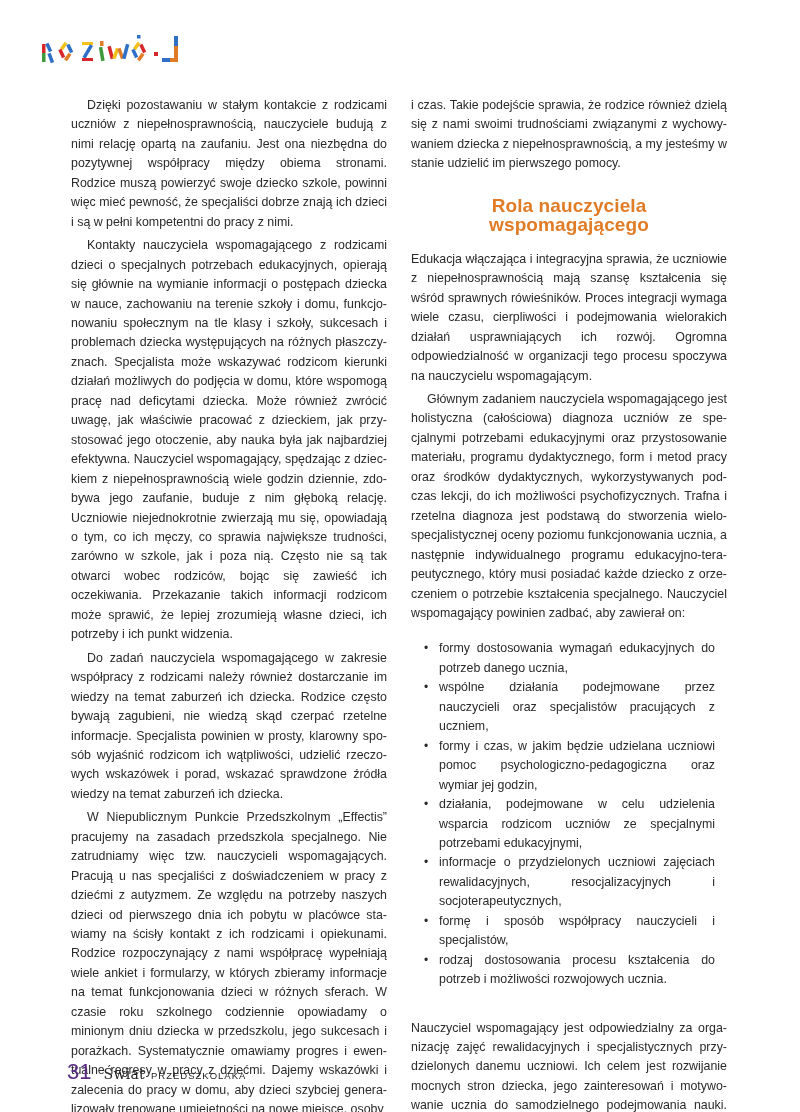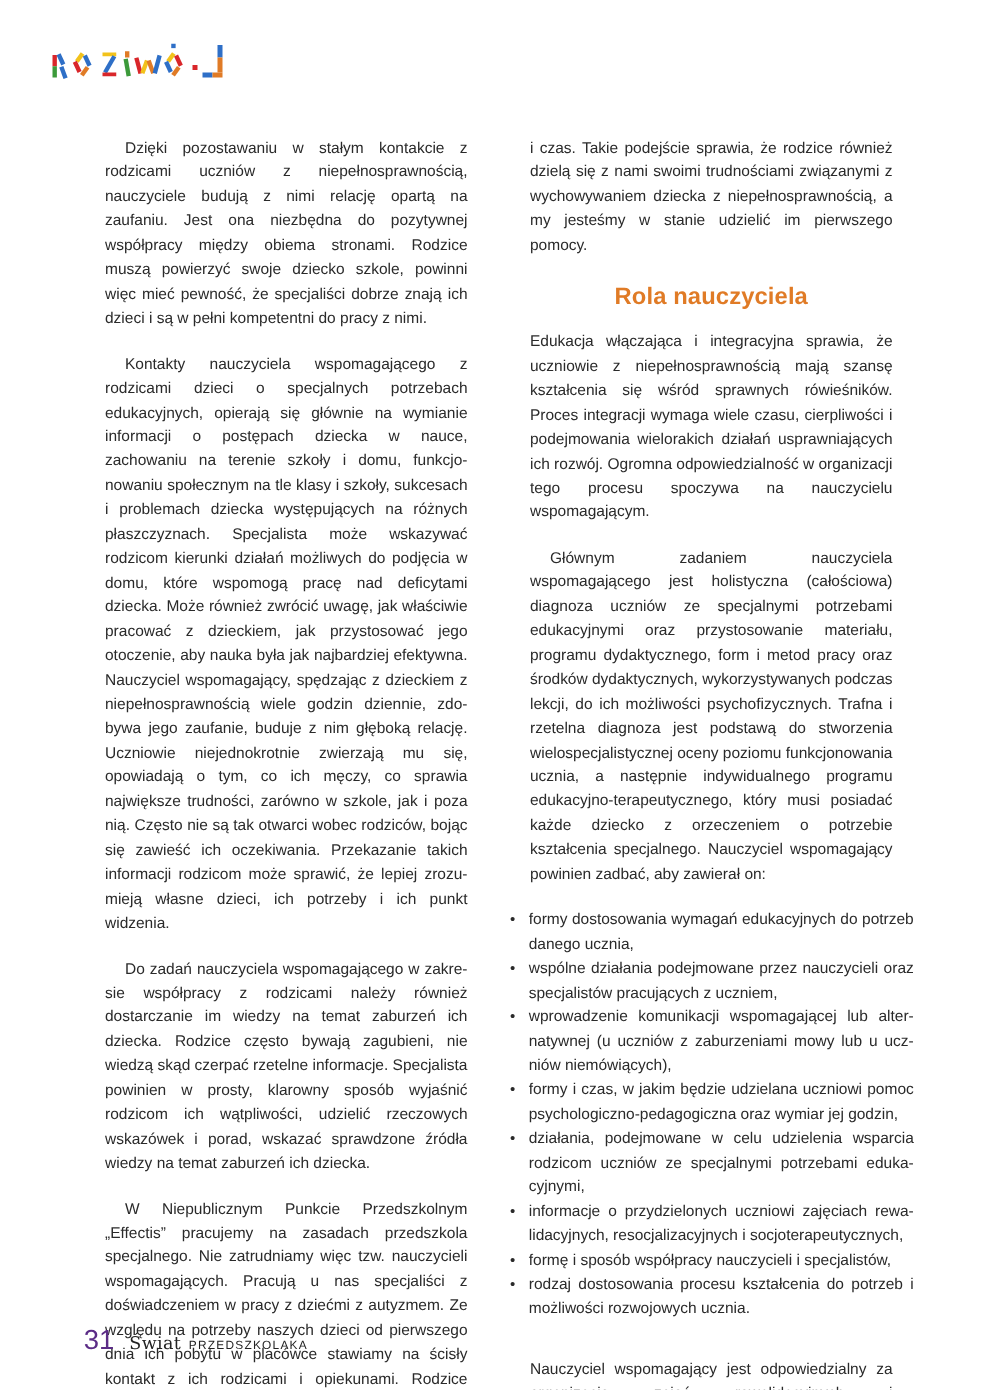--- a/index.html
+++ b/index.html
@@ -3,26 +3,26 @@
 <meta charset="utf-8">
 <style>
   html, body { margin: 0; padding: 0; background: #ffffff; }
   body { width: 800px; height: 1112px; position: relative; overflow: hidden;
          font-family: "Liberation Sans", "DejaVu Sans", sans-serif; color: #2a2a2a; }
   .logo { position: absolute; left: 40px; top: 34px; height: 34px; display: flex; align-items: flex-end; gap: 4px; }
   .logo svg { display: block; }
   .col { position: absolute; top: 92px; width: 324px; font-size: 12.4px; line-height: 19.45px; text-align: justify; hyphens: manual; }
   .col-left { left: 67px; }
   .col-right { left: 407px; }
-  .col p { margin: 17px; }
+  .col p { margin: 4px; }
   .col p.indent { text-indent: 16px; }
   .col p.gap-top { margin-top: 29px; }
   .heading { margin: 22px 0 16px 0; text-align: center; color: #e07b26; font-weight: bold;
              font-size: 19px; line-height: 19px; letter-spacing: 0.1px; }
-  ul.bullets { list-style: none; margin: 0; padding: 0; }
+  ul.bullets { list-style: none; margin: 16px; padding: 0; }
   ul.bullets li { position: relative; padding-left: 16px; }
   ul.bullets li::before { content: "\2022"; position: absolute; left: 1px; top: 0; font-size: 12px; }
   .footer { position: absolute; left: 67px; top: 1061px; display: flex; align-items: baseline; gap: 12px; }
   .page-num { color: #5b2c86; font-size: 22px; line-height: 22px; }
   .mag-script { font-family: "DejaVu Serif", serif; font-size: 14px; color: #222; letter-spacing: 0.3px; }
   .mag-name { font-size: 9.5px; font-weight: normal; letter-spacing: 1px; color: #222; margin-left: -6px; }
 </style>
 </head>
 <body>
 
@@ -70,27 +70,27 @@
   <p class="indent">Dzięki pozostawaniu w stałym kontakcie z rodzicami uczniów z niepełnosprawnością, nauczyciele budują z nimi relację opartą na zaufaniu. Jest ona niezbędna do pozytywnej współpracy między obiema stronami. Rodzice muszą powierzyć swoje dziecko szkole, powinni więc mieć pewność, że specjaliści dobrze znają ich dzieci i są w pełni kompetentni do pracy z nimi.</p>
   <p class="indent">Kontakty nauczyciela wspomagającego z rodzicami dzieci o specjalnych potrzebach edukacyjnych, opierają się głównie na wymianie informacji o postępach dziecka w nauce, zachowaniu na terenie szkoły i domu, funkcjo­nowaniu społecznym na tle klasy i szkoły, sukcesach i pro­blemach dziecka występujących na różnych płaszczy­znach. Specjalista może wskazywać rodzicom kierunki działań możliwych do podjęcia w domu, które wspo­mogą pracę nad deficytami dziecka. Może również zwró­cić uwagę, jak właściwie pracować z dzieckiem, jak przy­stosować jego otoczenie, aby nauka była jak najbardziej efektywna. Nauczyciel wspomagający, spędzając z dziec­kiem z niepełnosprawnością wiele godzin dziennie, zdo­bywa jego zaufanie, buduje z nim głęboką relację. Ucznio­wie niejednokrotnie zwierzają mu się, opowiadają o tym, co ich męczy, co sprawia największe trudności, zarówno w szkole, jak i poza nią. Często nie są tak otwarci wobec rodziców, bojąc się zawieść ich oczekiwania. Przekazanie takich informacji rodzicom może sprawić, że lepiej zrozu­mieją własne dzieci, ich potrzeby i ich punkt widzenia.</p>
   <p class="indent">Do zadań nauczyciela wspomagającego w zakre­sie współpracy z rodzicami należy również dostarczanie im wiedzy na temat zaburzeń ich dziecka. Rodzice czę­sto bywają zagubieni, nie wiedzą skąd czerpać rzetelne informacje. Specjalista powinien w prosty, klarowny spo­sób wyjaśnić rodzicom ich wątpliwości, udzielić rzeczo­wych wskazówek i porad, wskazać sprawdzone źródła wiedzy na temat zaburzeń ich dziecka.</p>
   <p class="indent">W Niepublicznym Punkcie Przedszkolnym „Effectis” pracujemy na zasadach przedszkola specjalnego. Nie zatrudniamy więc tzw. nauczycieli wspomagających. Pracują u nas specjaliści z doświadczeniem w pracy z dziećmi z autyzmem. Ze względu na potrzeby naszych dzieci od pierwszego dnia ich pobytu w placówce sta­wiamy na ścisły kontakt z ich rodzicami i opiekunami. Rodzice rozpoczynający z nami współpracę wypeł­niają wiele ankiet i formularzy, w których zbieramy infor­macje na temat funkcjonowania dzieci w różnych sfe­rach. W czasie roku szkolnego codziennie opowiadamy o minionym dniu dziecka w przedszkolu, jego sukcesach i porażkach. Systematycznie omawiamy progres i ewen­tualne regresy w pracy z dziećmi. Dajemy wskazówki i zalecenia do pracy w domu, aby dzieci szybciej genera­lizowały trenowane umiejętności na nowe miejsce, osoby</p>
 </div>
 
 <div class="col col-right">
   <p>i czas. Takie podejście sprawia, że rodzice również dzielą się z nami swoimi trudnościami związanymi z wychowy­waniem dziecka z niepełnosprawnością, a my jesteśmy w stanie udzielić im pierwszego pomocy.</p>
   <div class="heading">
     <div>Rola nauczyciela</div>
+    <div>wspomagającego</div>
   </div>
   <p>Edukacja włączająca i integracyjna sprawia, że ucznio­wie z niepełnosprawnością mają szansę kształce­nia się wśród sprawnych rówieśników. Proces integracji wymaga wiele czasu, cierpliwości i podejmowania wie­lorakich działań usprawniających ich rozwój. Ogromna odpowiedzialność w organizacji tego procesu spoczywa na nauczycielu wspomagającym.</p>
   <p class="indent">Głównym zadaniem nauczyciela wspomagającego jest holistyczna (całościowa) diagnoza uczniów ze spe­cjalnymi potrzebami edukacyjnymi oraz przystosowanie materiału, programu dydaktycznego, form i metod pracy oraz środków dydaktycznych, wykorzystywanych pod­czas lekcji, do ich możliwości psychofizycznych. Trafna i rzetelna diagnoza jest podstawą do stworzenia wielo­specjalistycznej oceny poziomu funkcjonowania ucznia, a następnie indywidualnego programu edukacyjno-tera­peutycznego, który musi posiadać każde dziecko z orze­czeniem o potrzebie kształcenia specjalnego. Nauczy­ciel wspomagający powinien zadbać, aby zawierał on:</p>
   <ul class="bullets">
     <li>formy dostosowania wymagań edukacyjnych do potrzeb danego ucznia,</li>
     <li>wspólne działania podejmowane przez nauczycieli oraz specjalistów pracujących z uczniem,</li>
-    <li>wprowadzenie komunikacji wspomagającej lub alter­natywnej (u uczniów z zaburzeniami mowy lub u ucz­niów niemówiących),</li>
     <li>formy i czas, w jakim będzie udzielana uczniowi pomoc psychologiczno-pedagogiczna oraz wymiar jej godzin,</li>
     <li>działania, podejmowane w celu udzielenia wsparcia rodzicom uczniów ze specjalnymi potrzebami eduka­cyjnymi,</li>
     <li>informacje o przydzielonych uczniowi zajęciach rewa­lidacyjnych, resocjalizacyjnych i socjoterapeutycznych,</li>
     <li>formę i sposób współpracy nauczycieli i specjalistów,</li>
     <li>rodzaj dostosowania procesu kształcenia do potrzeb i możliwości rozwojowych ucznia.</li>
   </ul>
   <p class="gap-top">Nauczyciel wspomagający jest odpowiedzialny za orga­nizację zajęć rewalidacyjnych i specjalistycznych przy­dzielonych danemu uczniowi. Ich celem jest rozwijanie mocnych stron dziecka, jego zainteresowań i motywo­wanie ucznia do samodzielnego podejmowania nauki. Nauczyciel wspomagający musi w taki sposób zago­spodarować czas ucznia, aby zajęcia dodatkowe odby­</p>
 </div>
 
 <div class="footer">

